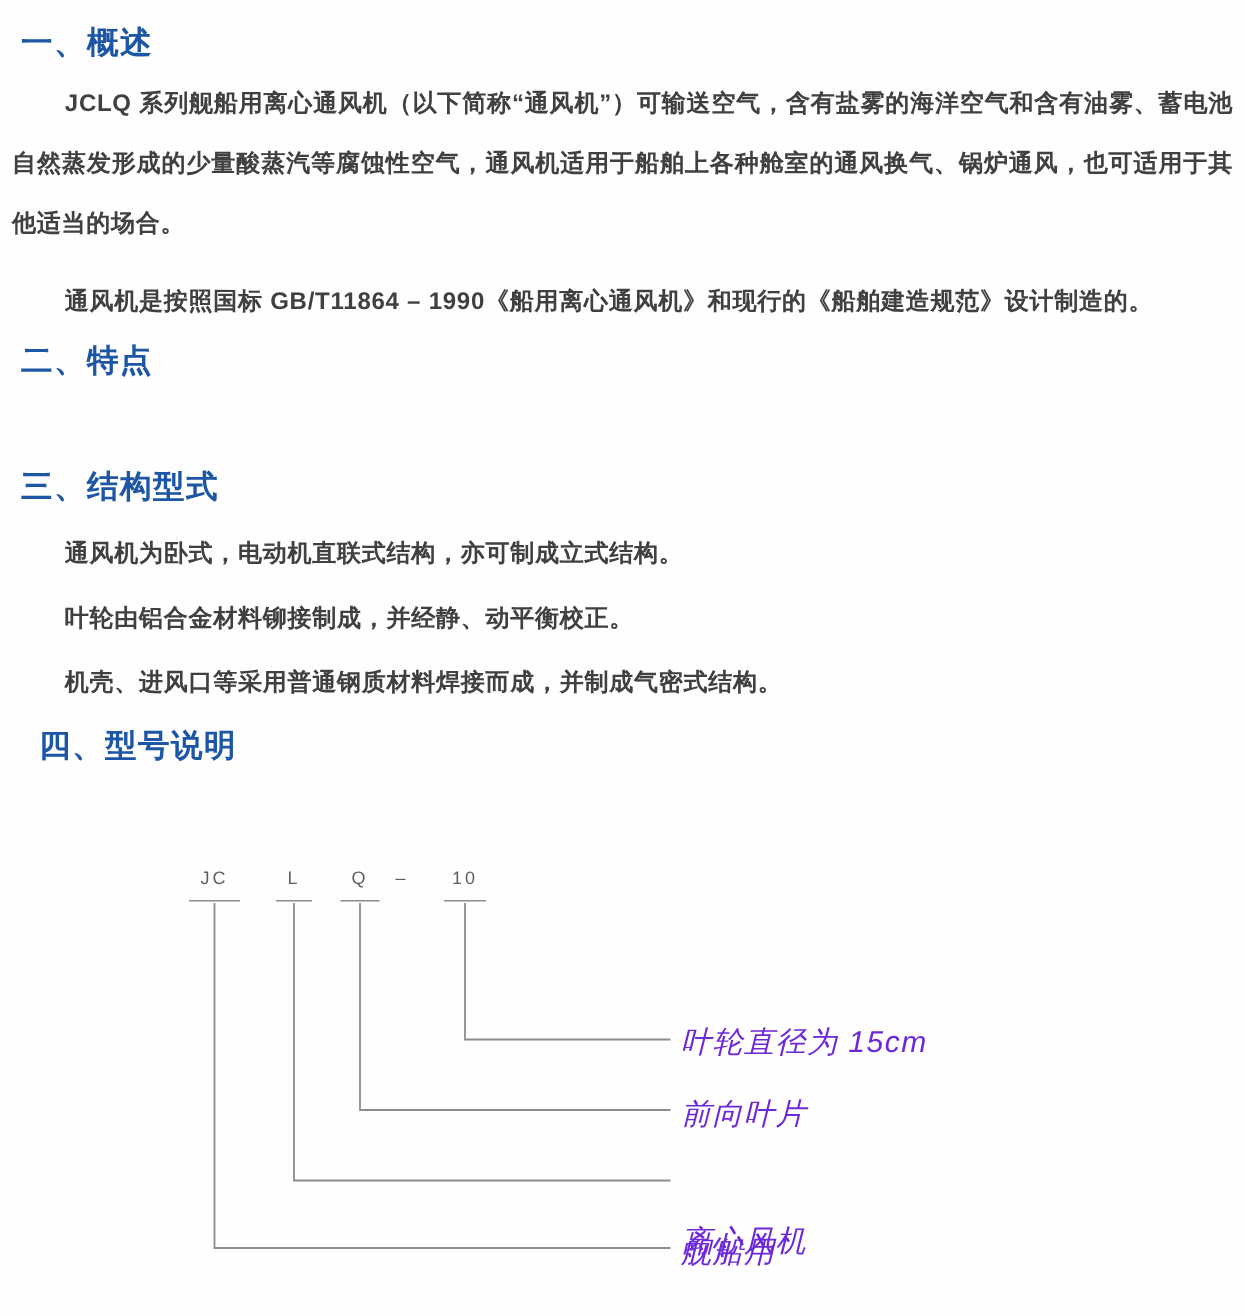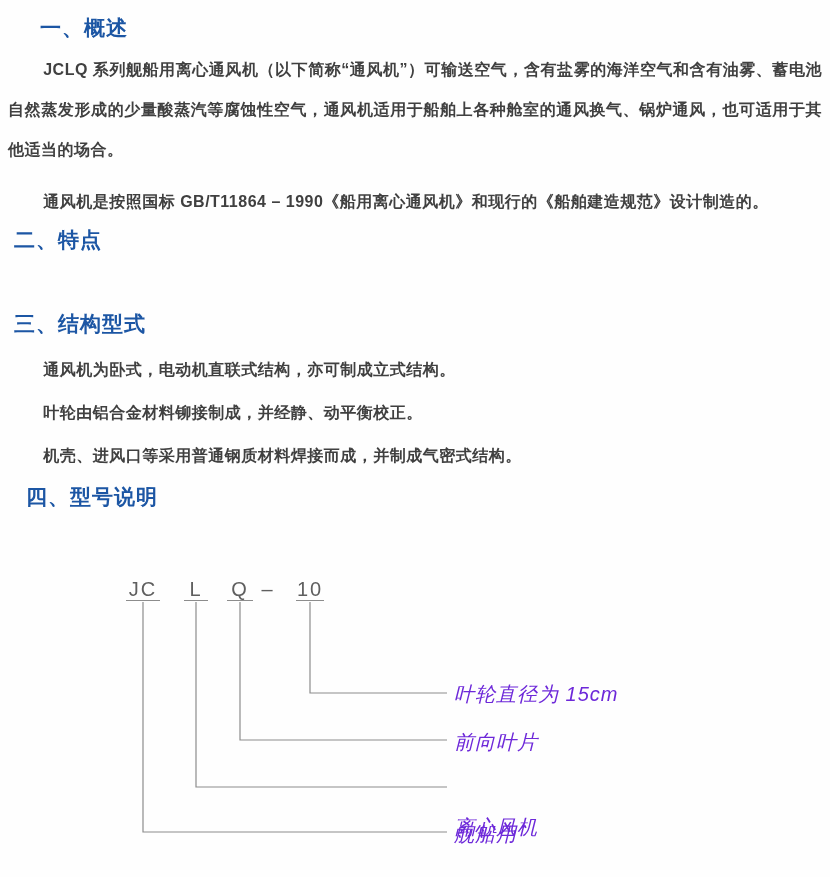--- a/index.html
+++ b/index.html
@@ -32,42 +32,42 @@
     font-size: 16px;
     line-height: 40px;
     color: #404040;
     text-align: justify;
     text-indent: 2.2em;
     letter-spacing: 0.5px;
     font-weight: bold;
   }
   .single-line { white-space: nowrap; text-align: left; }
 
-  #h-overview  { top: 14px; margin-left: 26px; }
+  #h-overview  { top: 14px; }
   #p-ov-1      { top: 50px; }
   #p-ov-2      { top: 182px; }
   #h-features  { top: 226px; text-align: right; }
   #p-feat-1    { top: 262px; }
   #h-structure { top: 310px; }
   #p-st-1      { top: 350px; }
   #p-st-2      { top: 393px; }
   #p-st-3      { top: 436px; }
   #h-model     { top: 483px; margin-left: 12px; }
 
   .diagram {
     position: absolute;
     left: 0; top: 0; width: 830px; height: 877px;
     pointer-events: none;
   }
   .diagram svg { position: absolute; left: 0; top: 0; }
   .code-part {
     position: absolute;
     top: 578px;
     height: 22px;
-    font-size: 20px;
+    font-size: 12px;
     color: #5f5f5f;
     text-align: center;
     letter-spacing: 2px;
     border-bottom: 1px solid #8c8c8c;
   }
   .code-part.no-underline { border-bottom: none; }
   #code-jc   { left: 126px; width: 34px; }
   #code-l    { left: 184px; width: 24px; }
   #code-q    { left: 227px; width: 26px; }
   #code-dash { left: 259px; width: 18px; }

